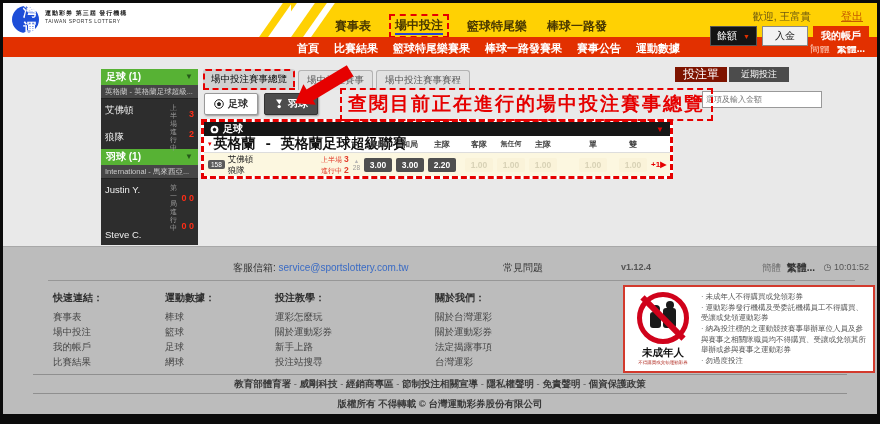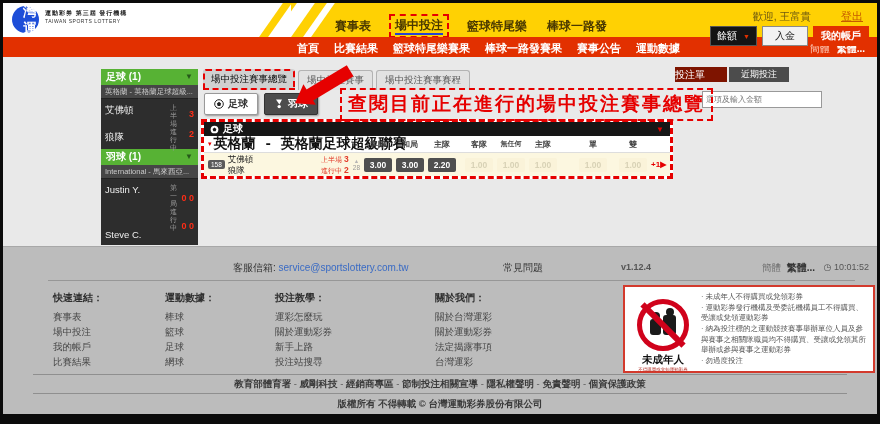--- a/index.html
+++ b/index.html
@@ -90,36 +90,36 @@
   .status{margin-left:auto;font-size:7px;color:#e23b2a;line-height:1.25;text-align:right;white-space:nowrap;}
   .status b{font-size:8.5px;margin-left:2px;}
   .minute{margin:0 4px;color:#999;font-size:6.5px;text-align:center;line-height:1.1;}
   .minute .tri{font-size:5.5px;color:#b5b5b5;display:block;}
   .odd{height:14px;line-height:14px;background:#4f4f4f;color:#fff;border-radius:2px;
     font-size:8.5px;font-weight:bold;cursor:pointer;}
   .odd.dis{background:#faf3d9;color:#d8d2b6;cursor:default;}
   .more{color:#e60000;font-size:8px;font-weight:bold;white-space:nowrap;cursor:pointer;}
   
   .bs-tabs{position:absolute;left:672px;top:64px;display:flex;gap:2px;z-index:4;}
-  .bs-t1{background:#7e1400;color:#fff;font-size:10px;width:52px;height:15px;line-height:15px;text-align:left;cursor:pointer;}
+  .bs-t1{background:#7e1400;color:#fff;font-size:12px;width:52px;height:15px;line-height:15px;text-align:center;cursor:pointer;}
   .bs-t2{background:#4c4c4c;color:#fff;font-size:9px;width:60px;height:15px;line-height:15px;text-align:center;cursor:pointer;}
   .bs-input{position:absolute;left:699px;top:88px;width:112px;height:15px;border:1px solid #999;
     font-size:8px;padding:0 3px;font-family:"Liberation Sans",sans-serif;color:#333;box-sizing:content-box;z-index:4;}
   
   .footer{position:absolute;left:0;top:243px;right:0;bottom:0;background:#bcbcbc;border-top:1px solid #a8a8a8;font-size:10px;color:#333;}
   .f-abs{position:absolute;white-space:nowrap;}
   .f-link{color:#3a6bc4;cursor:pointer;}
   .f-plain{cursor:pointer;}
   .f-sep1{position:absolute;left:45px;right:22px;top:33px;border-top:1px solid #979797;}
   .f-col{position:absolute;top:44px;}
   .f-col .t{font-weight:bold;font-size:10px;color:#2e2e2e;margin-bottom:4px;}
   .f-col .i{font-size:9.5px;color:#444;line-height:15px;cursor:pointer;}
   .warn{position:absolute;left:620px;top:38px;width:252px;height:88px;background:#fff;border:2px solid #d33a2d;
     display:flex;box-sizing:border-box;}
-  .w-sign{width:76px;text-align:center;padding-top:11px;}
+  .w-sign{width:76px;text-align:center;padding-top:4px;}
   .ban{position:relative;width:52px;height:52px;margin:1px auto 0;}
   .ban .ring{position:absolute;left:0;top:0;right:0;bottom:0;border:5px solid #d0021b;border-radius:50%;box-sizing:border-box;}
   .kid{position:absolute;background:#1a1a1a;border-radius:3px;}
   .k1{left:13px;top:20px;width:11px;height:16px;}
   .k2{left:26px;top:16px;width:13px;height:20px;}
   .kid:before{content:"";position:absolute;left:50%;top:-7px;transform:translateX(-50%);
     width:8px;height:8px;border-radius:50%;background:#1a1a1a;}
   .ban .bar{position:absolute;left:-3px;top:23px;width:58px;height:6px;background:#d0021b;transform:rotate(45deg);}
   .w-title{font-size:10.5px;font-weight:bold;color:#111;margin-top:2px;}
   .w-sub{font-size:4.5px;color:#b02a20;}

